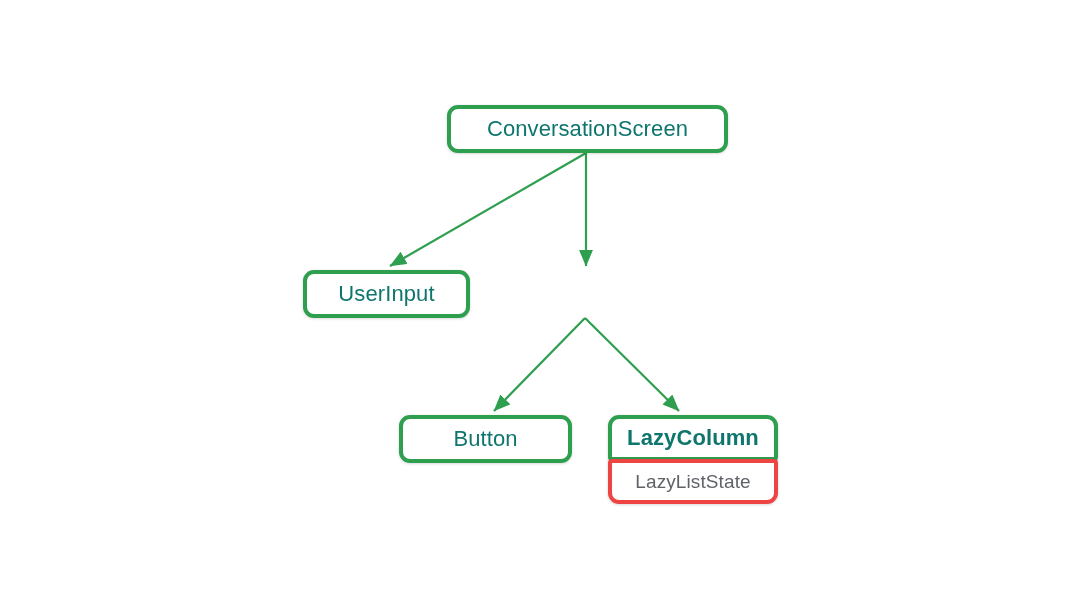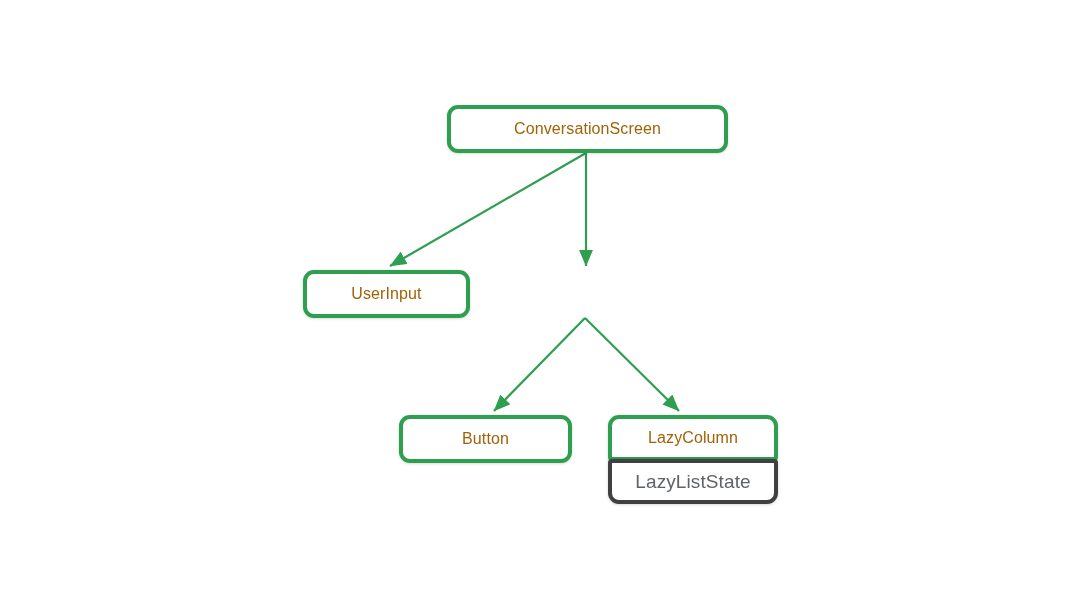--- a/index.html
+++ b/index.html
@@ -51,40 +51,40 @@
     white-space: nowrap;
     line-height: 1;
     letter-spacing: 0.1px;
   }
 
   .node-green {
     border: 4px solid #2E9E4F;
     color: #202124;
   }
   .node-green .label {
-    font-size: 16px;
-    color: #a16207;
+    font-size: 22px;
+    color: #0f766e;
   }
 
   .node-yellow {
-    border: 4px solid #404040;
+    border: 4px solid #ef4444;
     color: #5F6368;
   }
   .node-yellow .label {
     font-size: 19px;
     color: #5F6368;
   }
 
   
   #node-conversationscreen { left: 447px; top: 105px; width: 281px; height: 48px; }
   #node-userinput          { left: 303px; top: 270px; width: 167px; height: 48px; }
   #node-messageslist       { left: 500px; top: 270px; width: 170px; height: 48px; }
   #node-button             { left: 399px; top: 415px; width: 173px; height: 48px; }
   #node-lazycolumn         { left: 608px; top: 415px; width: 170px; height: 46px;
-                             border-radius: 11px 11px 4px 4px; }
+                             border-radius: 11px 11px 4px 4px; font-weight: bold; }
   #node-lazyliststate      { left: 608px; top: 459px; width: 170px; height: 45px;
                              border-radius: 4px 4px 11px 11px; z-index: 3; }
 </style>
 </head>
 <body>
 
 <div id="canvas">
 
   <svg id="edges" viewBox="0 0 1080 608" width="1080" height="608" xmlns="http://www.w3.org/2000/svg">
     <defs>

